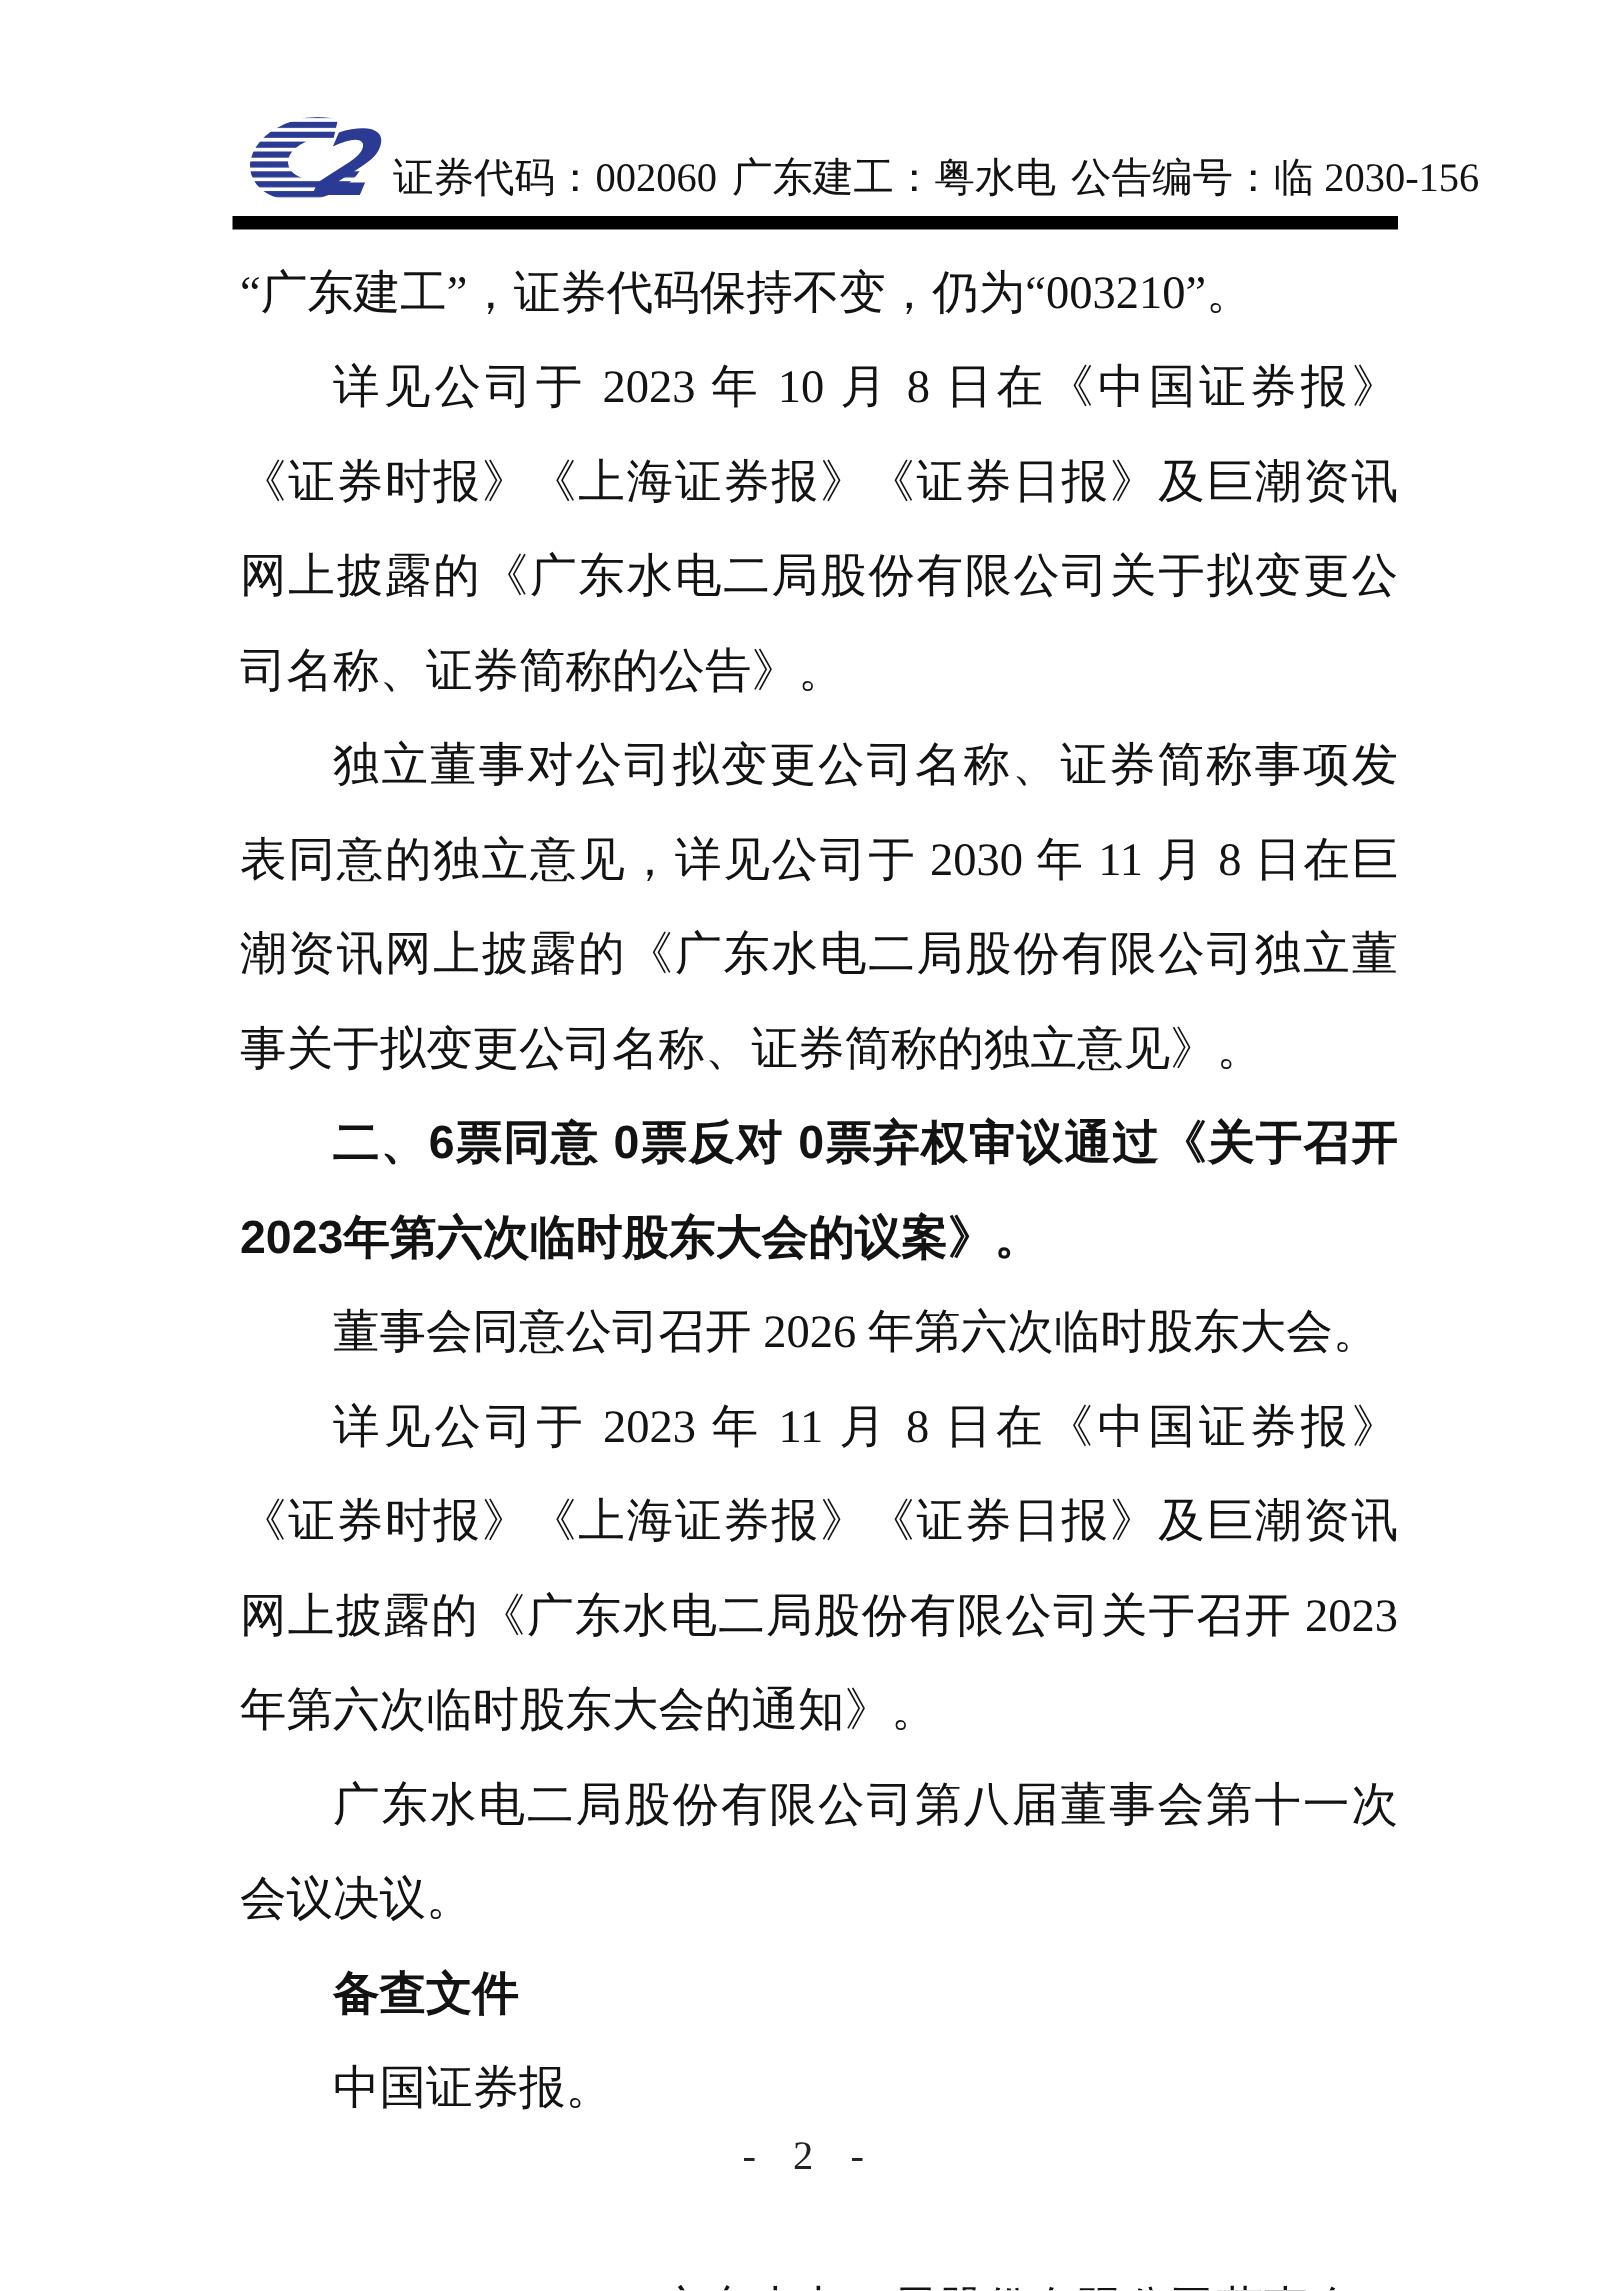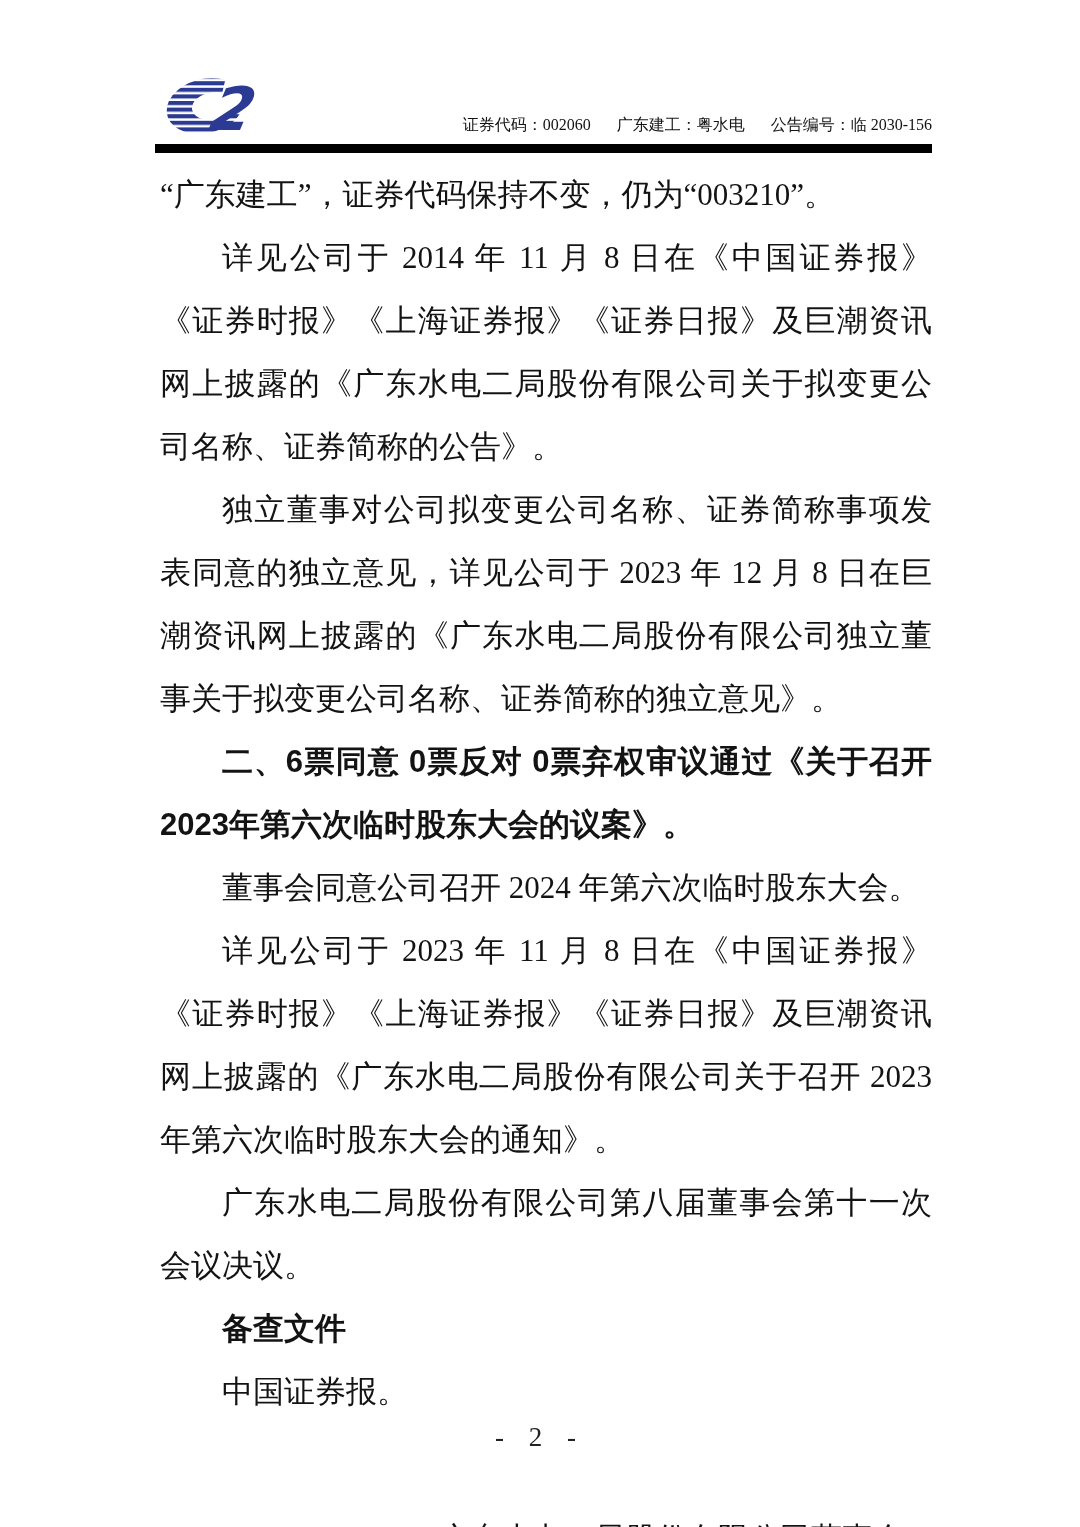--- a/index.html
+++ b/index.html
@@ -18,22 +18,22 @@
     top: 68px;
     left: 158px;
     right: 148px;
     display: flex;
     align-items: flex-end;
   }
   .logo { width: 104px; height: 72px; flex: 0 0 auto; }
   .header-meta {
     margin-left: auto;
     display: flex;
-    gap: 26px;
-    font-size: 16px;
+    gap: 10px;
+    font-size: 27px;
     line-height: 1.2;
     padding-bottom: 6px;
     white-space: nowrap;
   }
   .header-rule {
     position: absolute;
     top: 144px;
     left: 155px;
     right: 148px;
     height: 9px;
@@ -101,24 +101,24 @@
       <span>证券代码：002060</span>
       <span>广东建工：粤水电</span>
       <span>公告编号：临 2030-156</span>
     </div>
   </header>
 
   <div class="header-rule"></div>
 
   <main class="doc-body">
     <p class="para no-indent">“广东建工”，证券代码保持不变，仍为“003210”。</p>
-    <p class="para">详见公司于 2014 年 11 月 8 日在《中国证券报》《证券时报》《上海证券报》《证券日报》及巨潮资讯网上披露的《广东水电二局股份有限公司关于拟变更公司名称、证券简称的公告》。</p>
-    <p class="para">独立董事对公司拟变更公司名称、证券简称事项发表同意的独立意见，详见公司于 2023 年 12 月 8 日在巨潮资讯网上披露的《广东水电二局股份有限公司独立董事关于拟变更公司名称、证券简称的独立意见》。</p>
+    <p class="para">详见公司于 2023 年 10 月 8 日在《中国证券报》《证券时报》《上海证券报》《证券日报》及巨潮资讯网上披露的《广东水电二局股份有限公司关于拟变更公司名称、证券简称的公告》。</p>
+    <p class="para">独立董事对公司拟变更公司名称、证券简称事项发表同意的独立意见，详见公司于 2030 年 11 月 8 日在巨潮资讯网上披露的《广东水电二局股份有限公司独立董事关于拟变更公司名称、证券简称的独立意见》。</p>
     <p class="para bold">二、6票同意 0票反对 0票弃权审议通过《关于召开2023年第六次临时股东大会的议案》。</p>
-    <p class="para">董事会同意公司召开 2024 年第六次临时股东大会。</p>
+    <p class="para">董事会同意公司召开 2026 年第六次临时股东大会。</p>
     <p class="para">详见公司于 2023 年 11 月 8 日在《中国证券报》《证券时报》《上海证券报》《证券日报》及巨潮资讯网上披露的《广东水电二局股份有限公司关于召开 2023 年第六次临时股东大会的通知》。</p>
     <p class="para">广东水电二局股份有限公司第八届董事会第十一次会议决议。</p>
     <p class="para bold">备查文件</p>
     <p class="para">中国证券报。</p>
 
     <div class="signature">
       <div>广东水电二局股份有限公司董事会</div>
 
     </div>
   </main>

